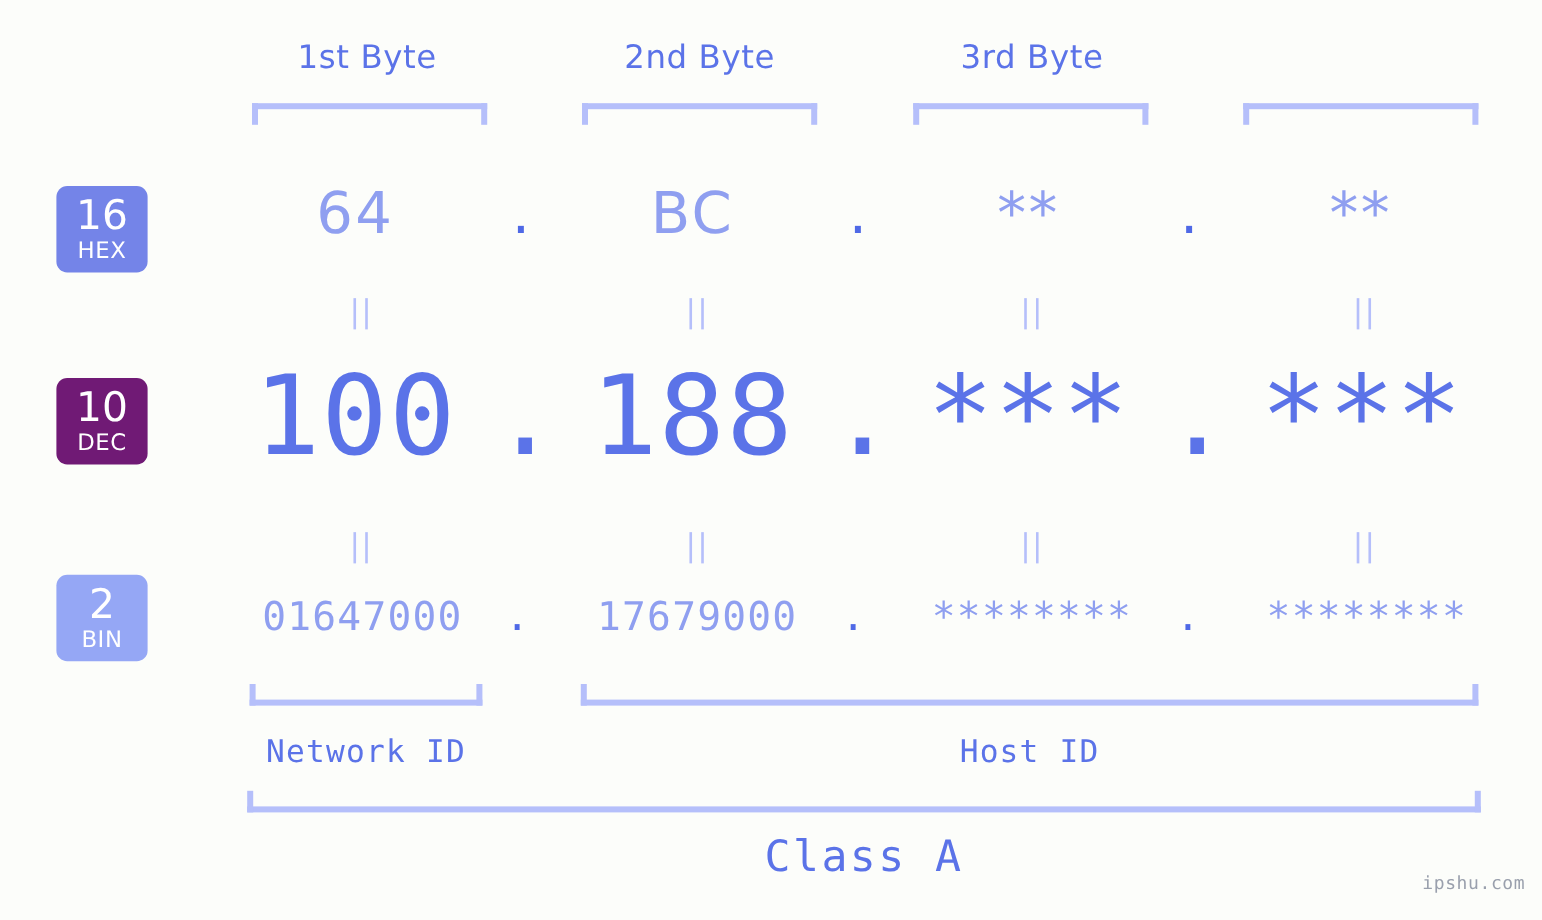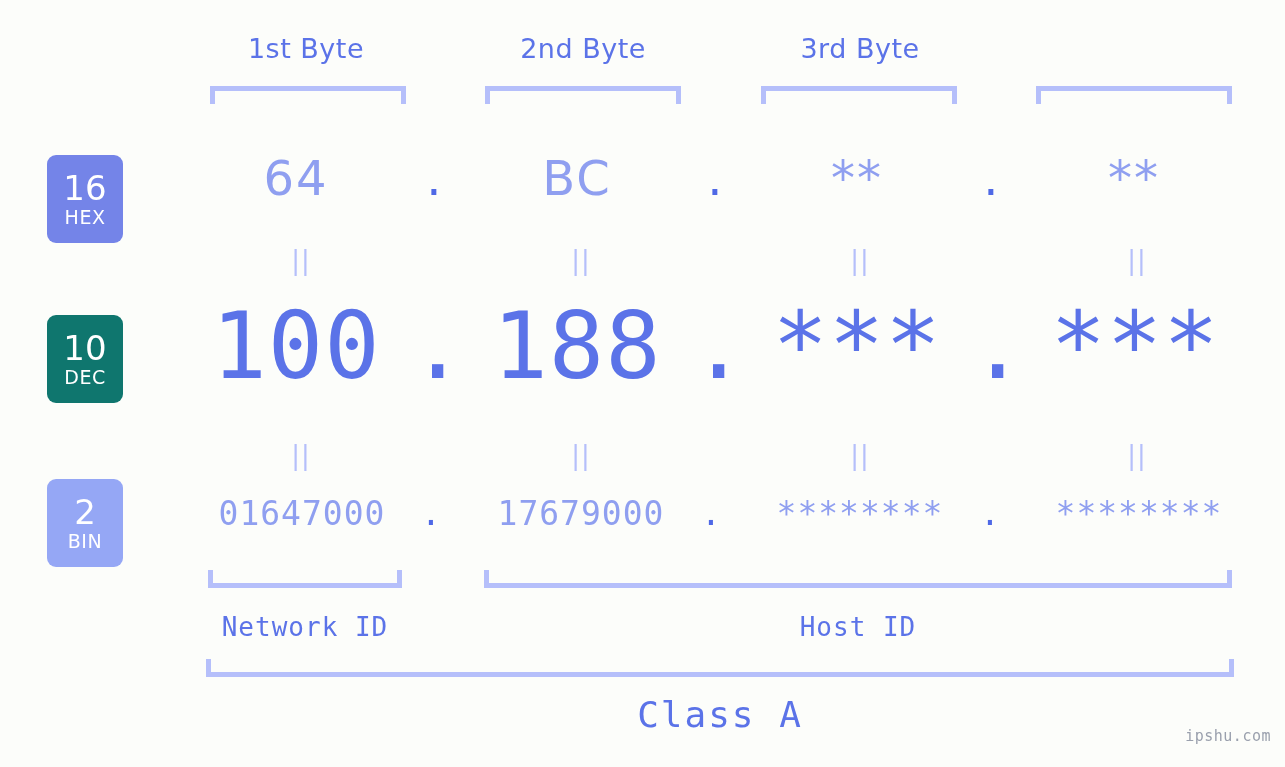--- a/index.html
+++ b/index.html
@@ -46,21 +46,21 @@
   .bracket-up {                
     border-width: 0 5px 5px 5px;
     height: 18px;
   }
 
   
   .badge {
     position: absolute;
     left: 47px;
     width: 76px;
-    height: 88px;
+    height: 72px;
     border-radius: 9px;
     color: #ffffff;
     display: flex;
     flex-direction: column;
     align-items: center;
     justify-content: center;
     font-family: "DejaVu Sans", sans-serif;
     line-height: 1;
   }
   .badge .num {
@@ -187,21 +187,21 @@
 
   <div class="bracket bracket-down" style="left:210px;  top:86px; width:196px;"></div>
   <div class="bracket bracket-down" style="left:485px;  top:86px; width:196px;"></div>
   <div class="bracket bracket-down" style="left:761px;  top:86px; width:196px;"></div>
   <div class="bracket bracket-down" style="left:1036px; top:86px; width:196px;"></div>
 
   <div class="badge" style="top:155px; background:#7484e8;">
     <span class="num">16</span>
     <span class="sub">HEX</span>
   </div>
-  <div class="badge" style="top:315px; background:#0f766e;">
+  <div class="badge" style="top:315px; background:#701a75;">
     <span class="num">10</span>
     <span class="sub">DEC</span>
   </div>
   <div class="badge" style="top:479px; background:#95a7f5;">
     <span class="num">2</span>
     <span class="sub">BIN</span>
   </div>
 
   <div class="row-hex">
     <div class="cell" style="left:186px;">64</div>

